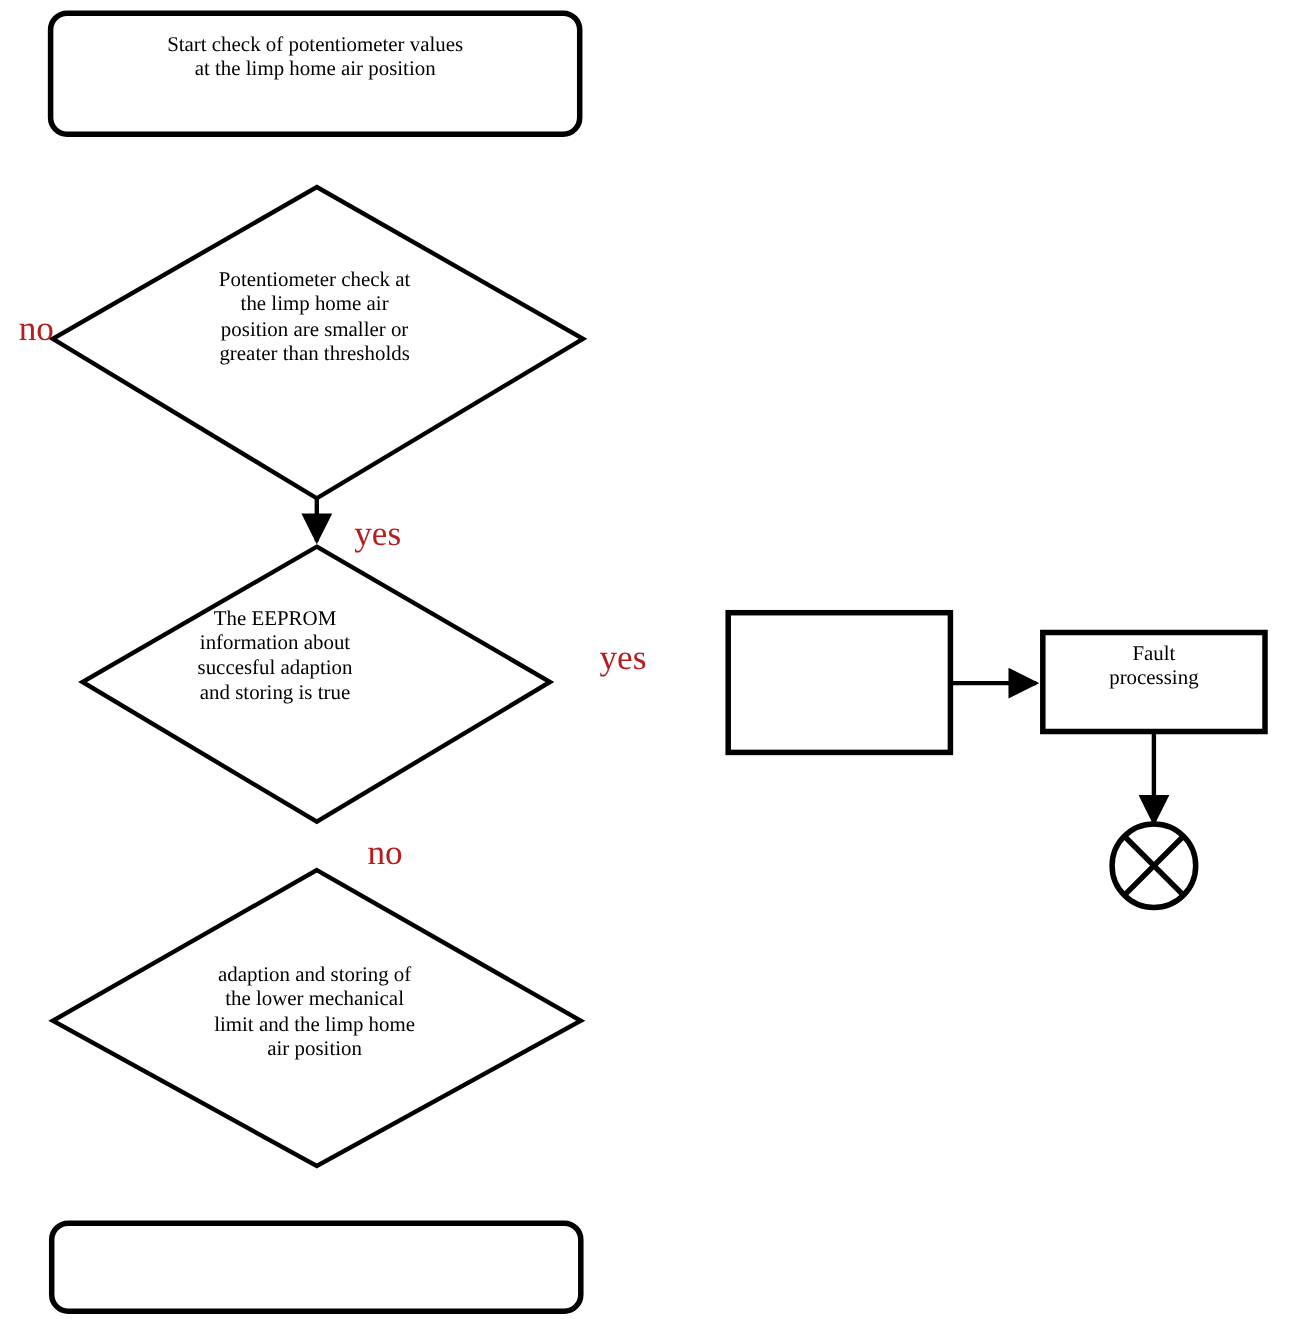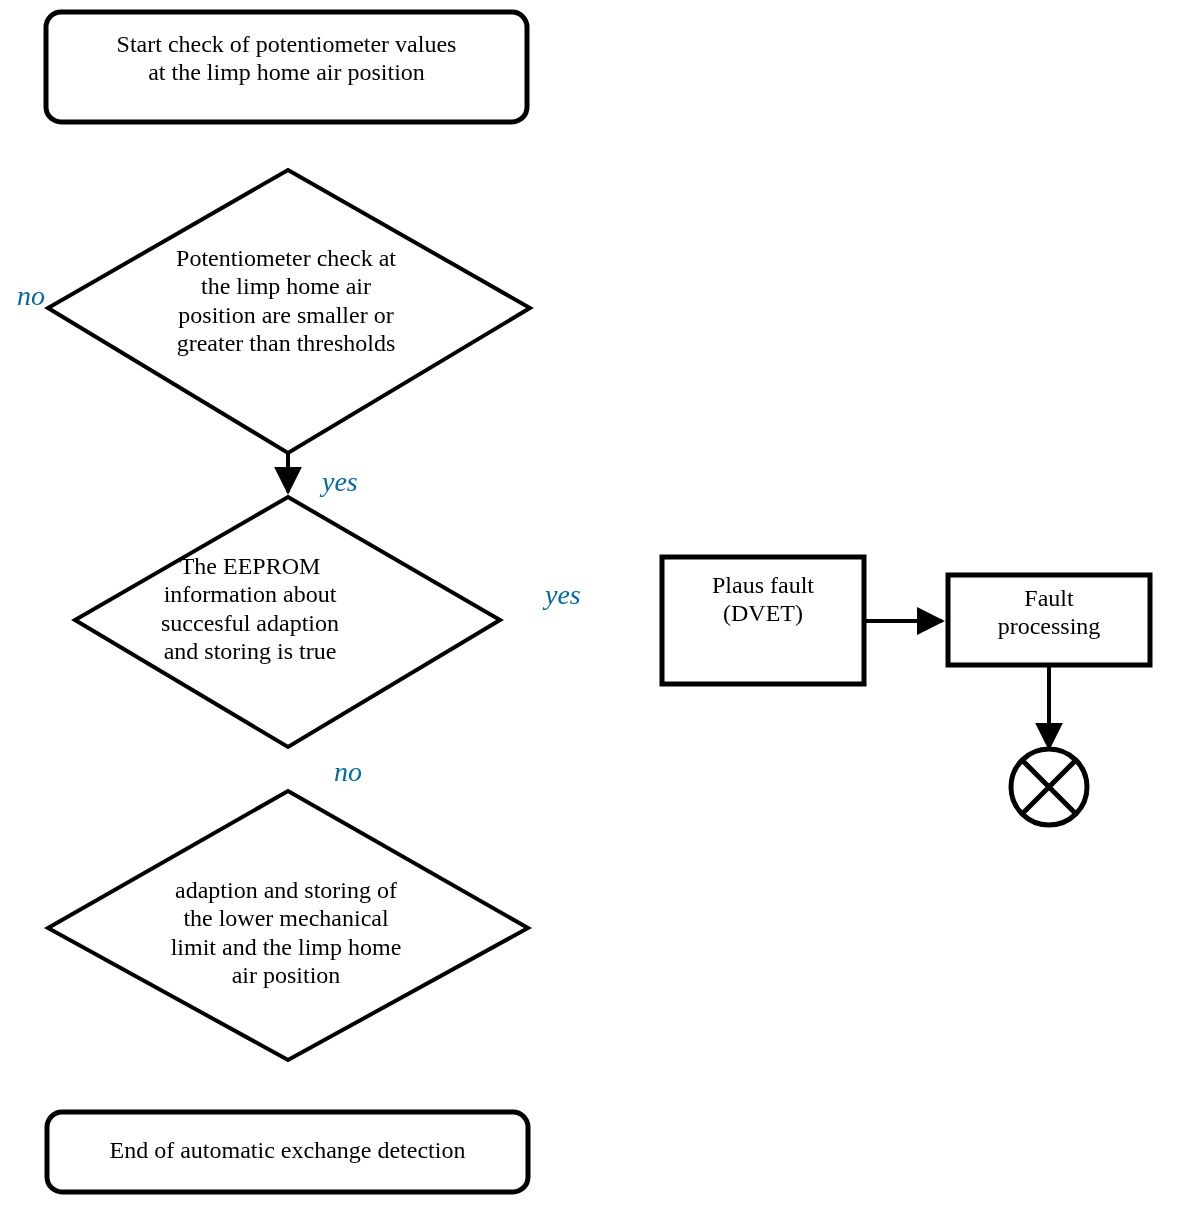--- a/index.html
+++ b/index.html
@@ -24,29 +24,28 @@
     width: 1184px;
     height: 1206px;
   }
   
   .node-text {
     position: absolute;
     text-align: center;
     line-height: 1.18;
     white-space: pre-line;
     color: #000;
-    font-size: 24px;
+    font-size: 19px;
   }
   .edge-label {
     position: absolute;
-    font-size: 28px;
+    font-size: 32px;
     line-height: 1;
-    color: #0369a1;
+    color: #b91c1c;
     white-space: nowrap;
-    font-style: italic;
   }
   
   #text-start {
     left: 46px;
     top: 30px;
     width: 481px;
   }
   
   #text-end {
     left: 47px;
@@ -138,24 +137,21 @@
   <div class="node-text" id="text-decision-3">adaption and storing of
 the lower mechanical
 limit and the limp home
 air position</div>
 
   <div class="node-text" id="text-decision-2">The EEPROM
 information about
 succesful adaption
 and storing is true</div>
 
-  <div class="node-text" id="text-end">End of automatic exchange detection</div>
 
-  <div class="node-text" id="text-plaus-fault">Plaus fault
-(DVET)</div>
 
   <div class="node-text" id="text-fault-processing">Fault
 processing</div>
 
   <div class="edge-label" id="label-no-1">no</div>
 
   <div class="edge-label" id="label-yes-1">yes</div>
 
   <div class="edge-label" id="label-yes-2">yes</div>
 

